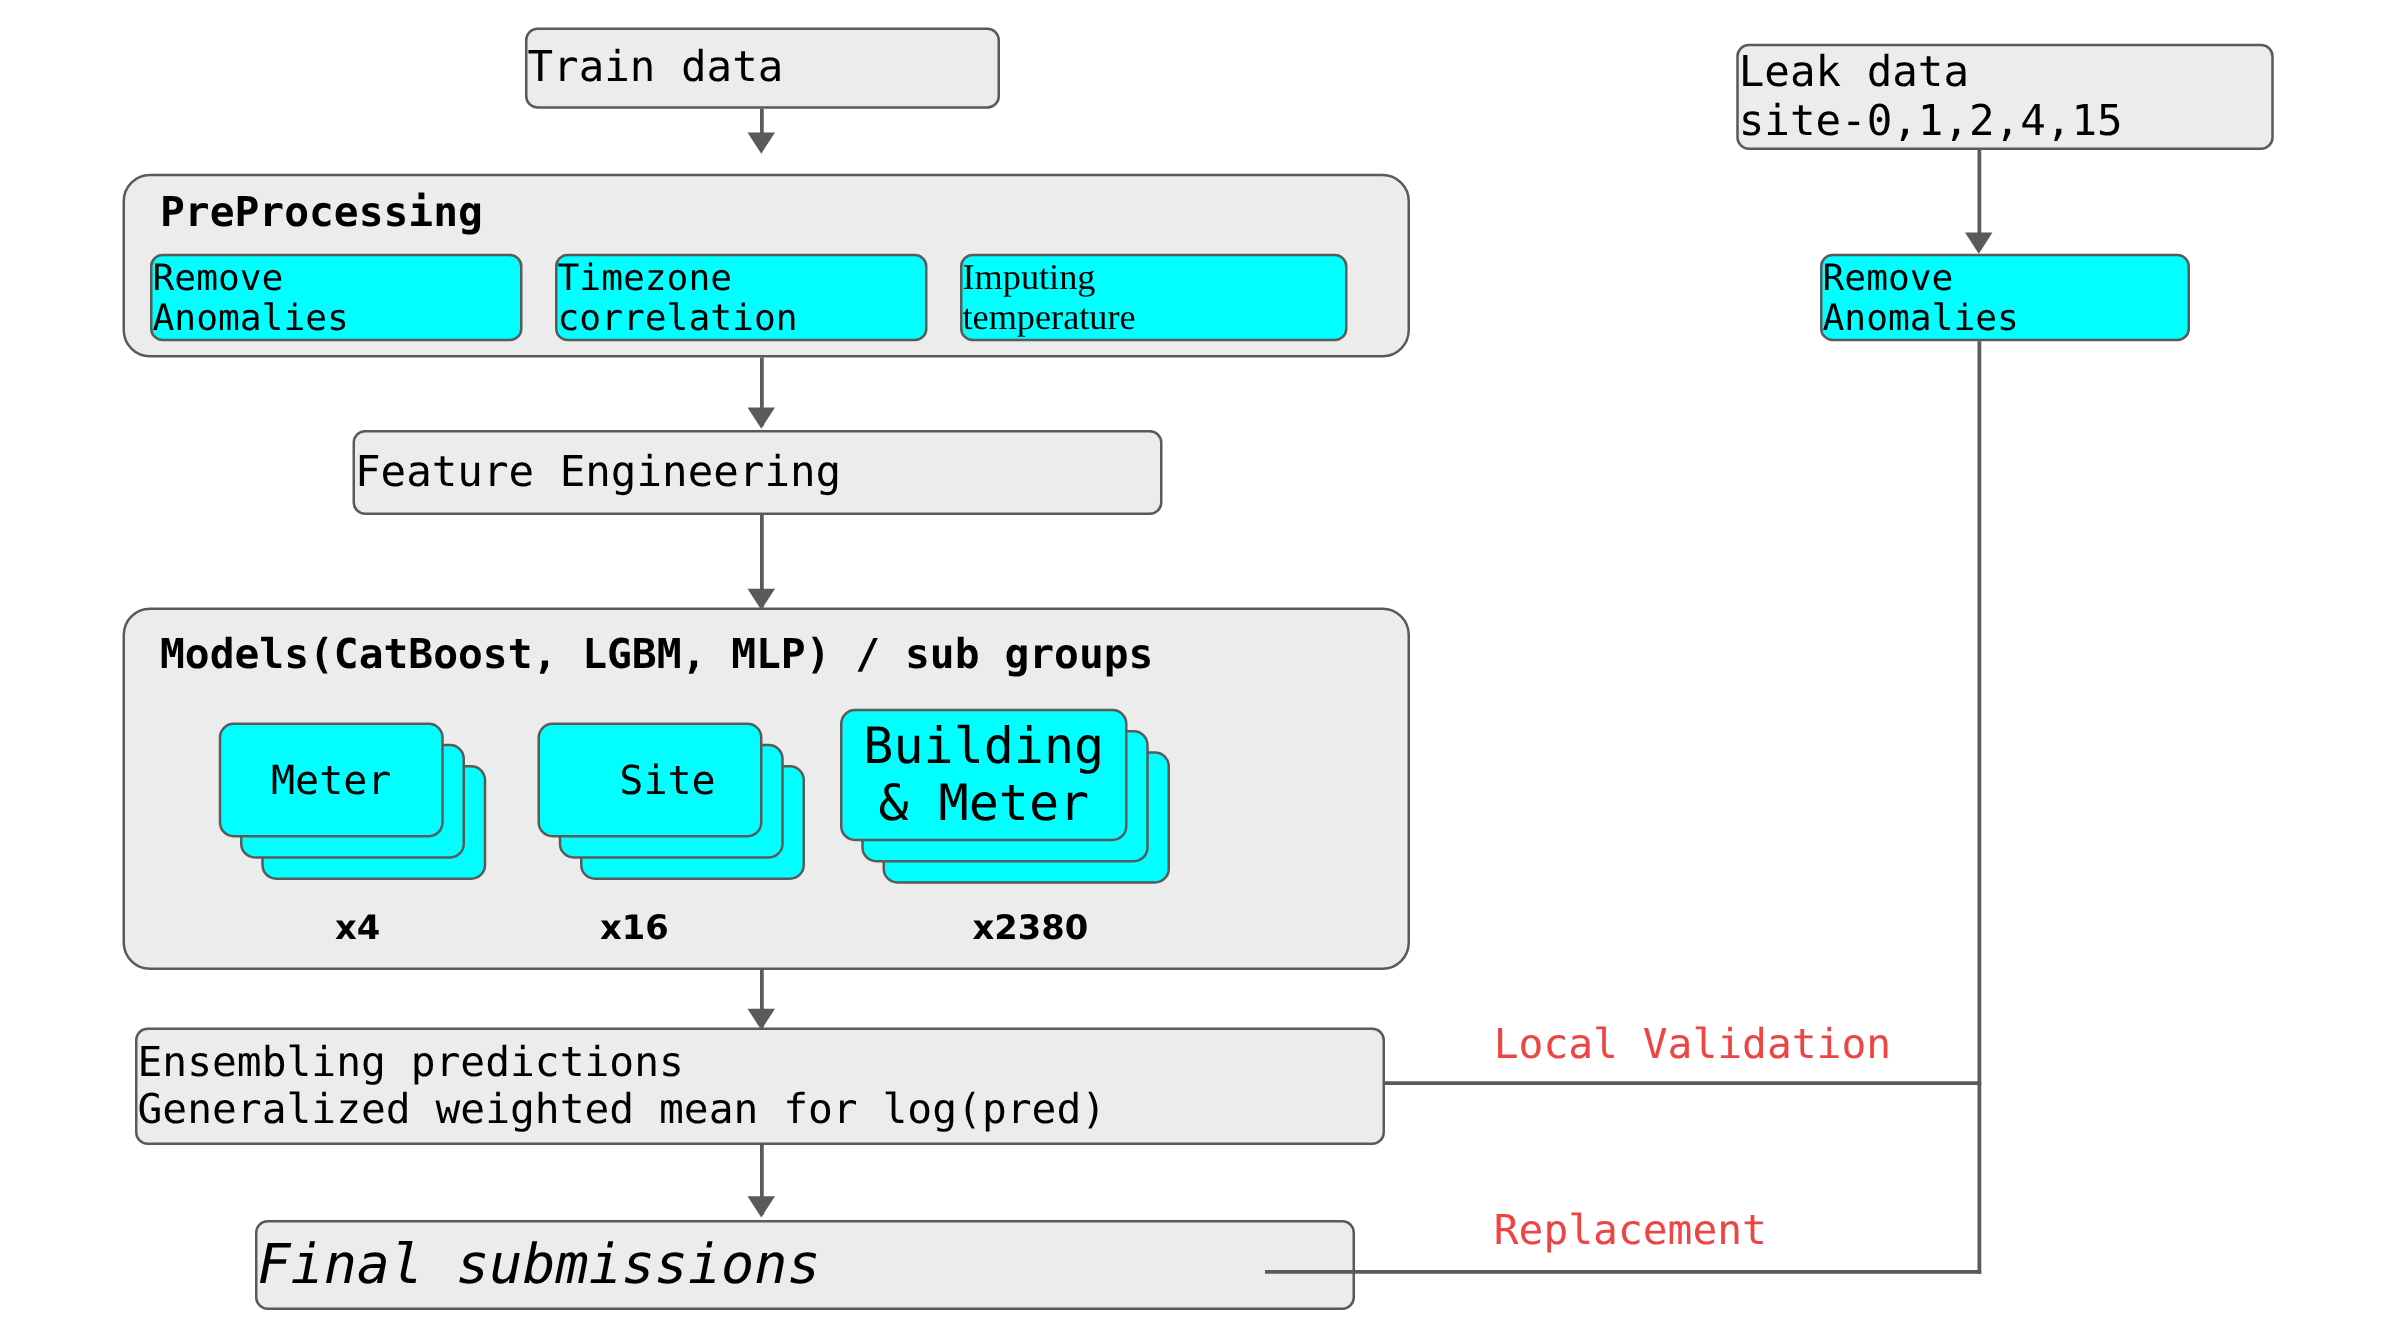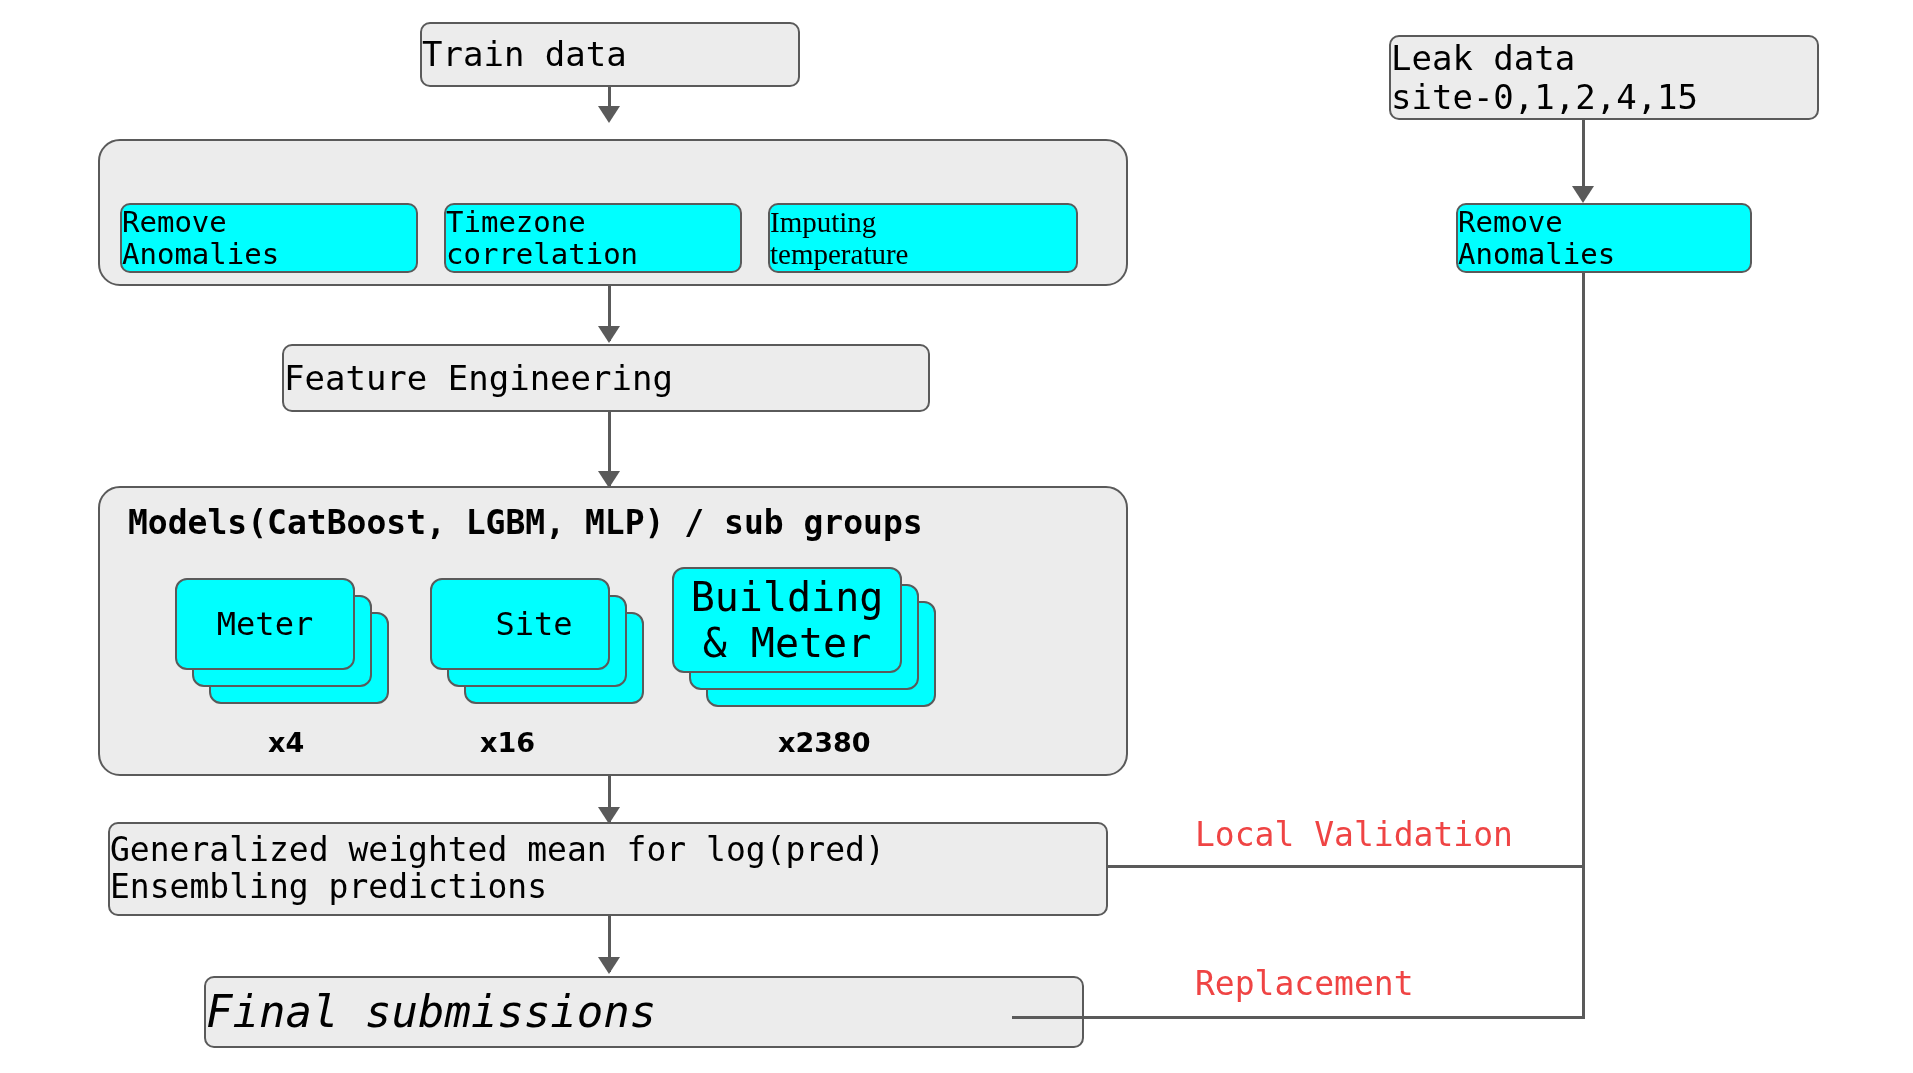--- a/index.html
+++ b/index.html
@@ -118,20 +118,21 @@
 <div id="canvas">
 
   <div class="node" style="left:420px; top:22px; width:380px; height:65px; font-size:34px;">
     <span>Train data</span>
   </div>
 
   <div class="vline" style="left:608px; top:87px; height:33px;"></div>
   <div class="arrowhead" style="left:598px; top:106px;"></div>
 
   <div class="group" style="left:98px; top:139px; width:1030px; height:147px;"></div>
+  <div class="group-title" style="left:128px; top:150px; font-size:33px;">PreProcessing</div>
 
   <div class="node cyan" style="left:120px; top:203px; width:298px; height:70px; font-size:29px;">
     <span>Remove</span>
     <span>Anomalies</span>
   </div>
   <div class="node cyan" style="left:444px; top:203px; width:298px; height:70px; font-size:29px;">
     <span>Timezone</span>
     <span>correlation</span>
   </div>
   <div class="node cyan" style="left:768px; top:203px; width:310px; height:70px; font-size:29px;font-family:Liberation Serif, serif;">
@@ -177,22 +178,22 @@
       <span>Building</span>
       <span>&amp; Meter</span>
     </div>
   </div>
   <div class="mult" style="left:778px; top:727px;">x2380</div>
 
   <div class="vline" style="left:608px; top:776px; height:46px;"></div>
   <div class="arrowhead" style="left:598px; top:807px;"></div>
 
   <div class="node" style="left:108px; top:822px; width:1000px; height:94px; font-size:33px;">
+    <span>Ensembling predictions</span>
     <span>Generalized weighted mean for log(pred)</span>
-    <span>Ensembling predictions</span>
   </div>
 
   <div class="vline" style="left:608px; top:916px; height:56px;"></div>
   <div class="arrowhead" style="left:598px; top:957px;"></div>
 
   <div class="node" style="left:204px; top:976px; width:880px; height:72px; font-size:44px;font-style:italic;">
     <span>Final submissions</span>
   </div>
 
   <div class="node" style="left:1389px; top:35px; width:430px; height:85px; font-size:34px;">

